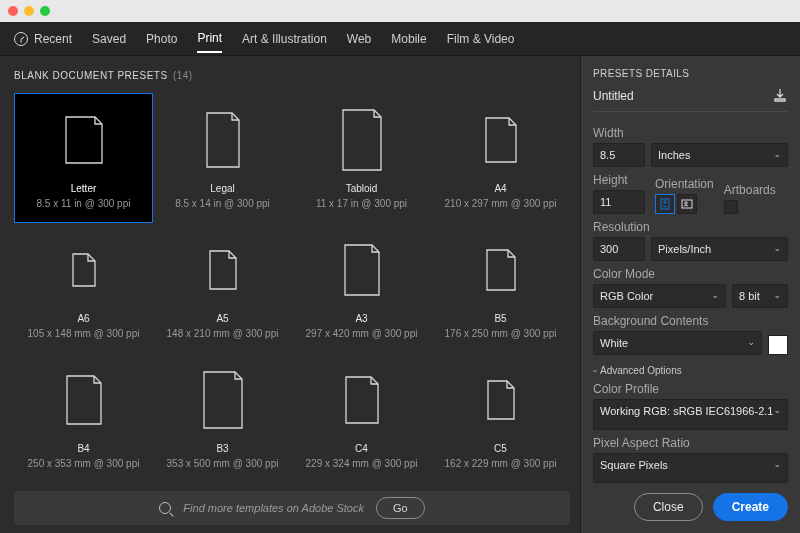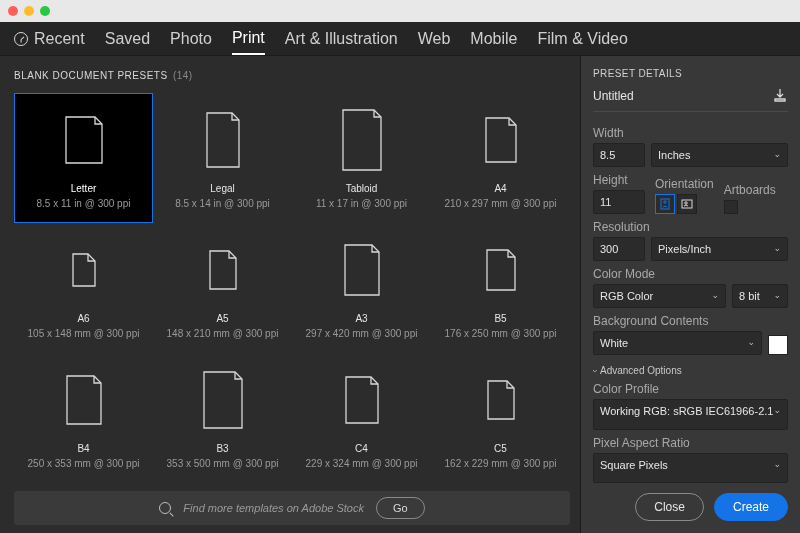--- a/index.html
+++ b/index.html
@@ -10,21 +10,21 @@
   .traffic { display: flex; gap: 6px; padding-left: 8px; }
   .tl { width: 10px; height: 10px; border-radius: 50%; }
   .tl.r { background: #ff5f57; } .tl.y { background: #febc2e; } .tl.g { background: #28c840; }
   .title { position: absolute; left: 0; right: 0; text-align: center; color: #333; font-size: 12px; font-weight: 500; }
 
   
   .tabs { height: 34px; background: #252525; display: flex; align-items: center; padding: 0 14px; gap: 20px; border-bottom: 1px solid #1a1a1a; }
   .clock { width: 14px; height: 14px; border: 1.4px solid #d8d8d8; border-radius: 50%; position: relative; }
   .clock:before { content:""; position:absolute; left:50%; top:50%; width:4px; height:1.2px; background:#d8d8d8; transform-origin:left; transform: rotate(-40deg); }
   .clock:after  { content:""; position:absolute; left:50%; top:50%; width:3px; height:1.2px; background:#d8d8d8; transform-origin:left; transform: rotate(90deg); }
-  .tab { font-size: 16px; color: #d0d0d0; cursor: pointer; padding: 6px 0; }
+  .tab { font-size: 12px; color: #d0d0d0; cursor: pointer; padding: 6px 0; }
   .tab.first { display:flex; align-items:center; gap:6px; }
   .tab.active { color:#fff; border-bottom:2px solid #fff; font-weight:500; }
 
   
   .main { display:flex; height: calc(533px - 22px - 34px); }
   .left { flex:1; background:#2c2c2c; padding:14px 10px 10px 14px; position:relative; }
   .right { width:220px; background:#383838; border-left:1px solid #1a1a1a; padding:12px 12px; display:flex; flex-direction:column; }
 
   
   .section-head { font-size:10px; letter-spacing:0.5px; color:#d8d8d8; margin-bottom:12px; }
@@ -66,21 +66,21 @@
   .artcb { width:14px; height:14px; background:#2b2b2b; border:1px solid #222; }
 
   .swatch { width:20px; height:20px; background:#fff; border:1px solid #222; }
 
   .adv { font-size:10px; color:#c8c8c8; margin-top:10px; cursor:pointer; }
   .adv .chev { display:inline-block; transform:rotate(90deg); font-size:9px; margin-right:4px; }
 
   .buttons { margin-top:auto; display:flex; justify-content:flex-end; gap:10px; padding-top:10px; }
   .btn { border-radius:14px; padding:6px 18px; font-size:12px; cursor:pointer; }
   .btn-close  { background:transparent; border:1px solid #8a8a8a; color:#e6e6e6; }
-  .btn-create { background:#1473e6; border:1px solid #1473e6; color:#fff; font-weight:400; }
+  .btn-create { background:#1473e6; border:1px solid #1473e6; color:#fff; font-weight:700; }
 </style>
 </head>
 <body>
 
 <div class="titlebar">
   <div class="traffic">
     <div class="tl r"></div>
     <div class="tl y"></div>
     <div class="tl g"></div>
   </div>
@@ -230,21 +230,21 @@
       </div>
 
     <div class="stockbar">
       <span class="search-icon"></span>
       <span class="stock-text">Find more templates on Adobe Stock</span>
       <button class="go-btn">Go</button>
     </div>
   </div>
 
   <div class="right">
-    <div class="pd-head">PRESET DETAILS</div>
+    <div class="pd-head">PRESETS DETAILS</div>
 
     <div class="name-row">
       <input class="name-input" value="Untitled" style="">
       <span class="save-icon">
         <svg width="16" height="16" viewBox="0 0 16 16">
             <path d="M8 2 v8 M5 7 l3 3 l3 -3 M3 12 h10 v2 h-10 z"></path>
           </svg>
       </span>
     </div>
 

